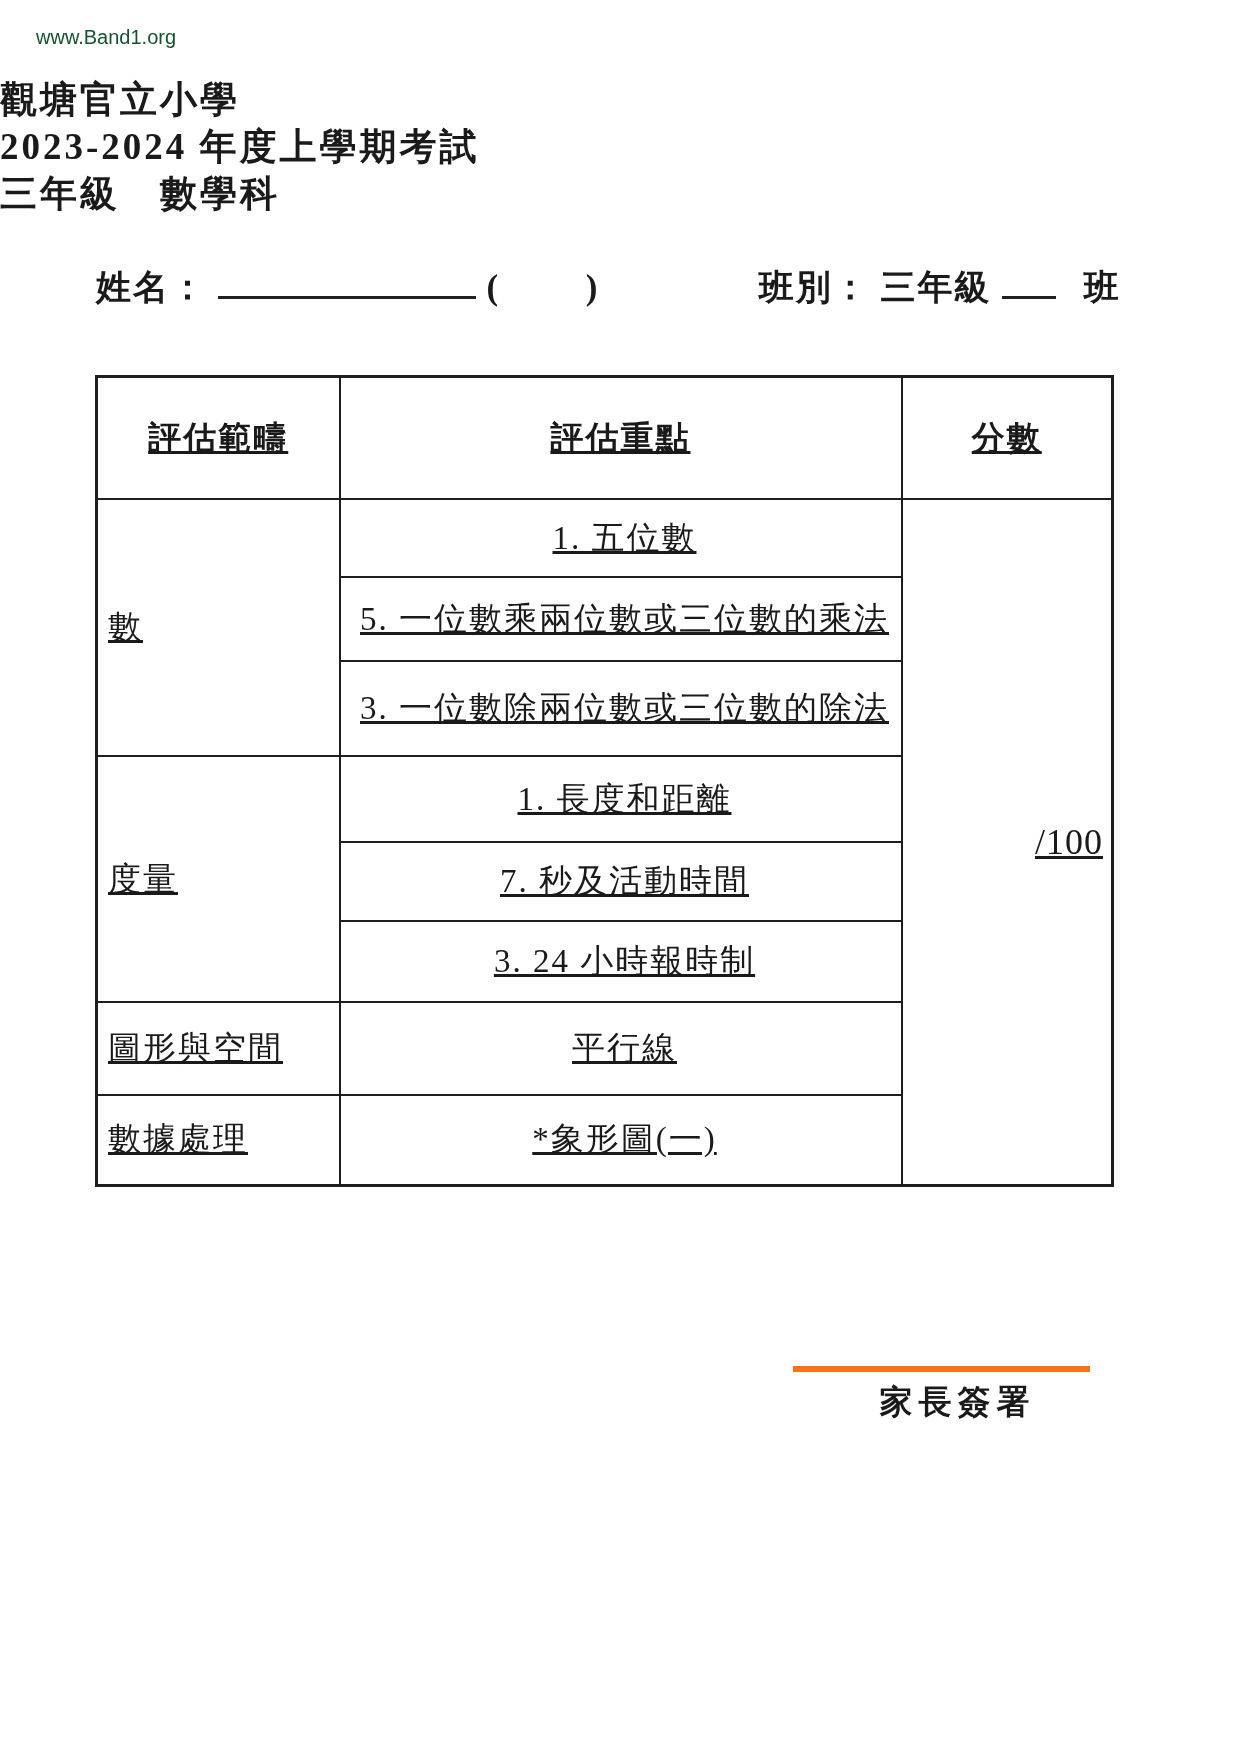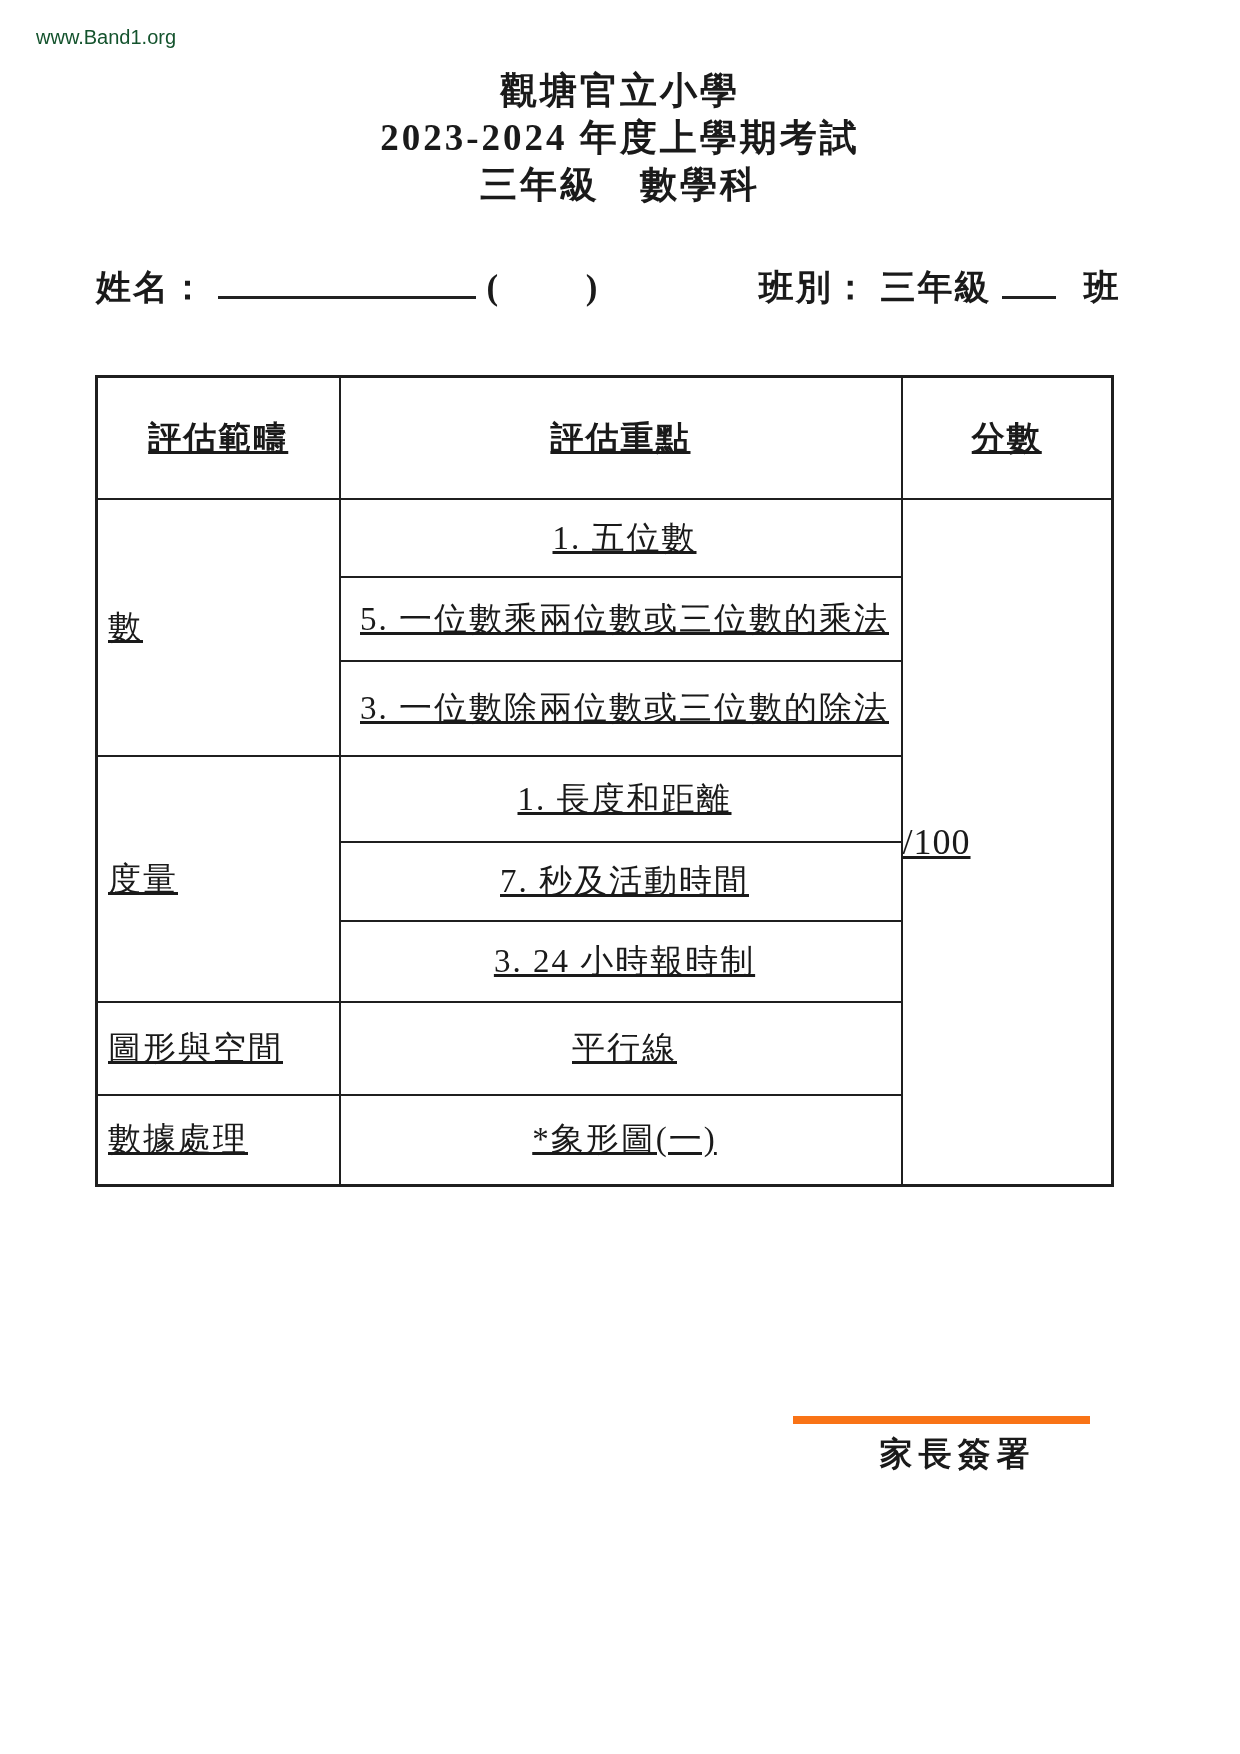--- a/index.html
+++ b/index.html
@@ -18,24 +18,24 @@
   .watermark {
     position: absolute;
     top: 26px;
     left: 36px;
     font-family: "Liberation Sans", "DejaVu Sans", sans-serif;
     font-size: 20px;
     color: #14532d;
   }
   .title-block {
     position: absolute;
-    top: 67px;
+    top: 76px;
     left: 0;
     width: 100%;
-    text-align: center;
+    text-align: left;
     font-weight: 700;
     font-size: 37px;
     line-height: 47px;
     letter-spacing: 3px;
   }
   .student-row {
     position: absolute;
     top: 264px;
     left: 96px;
     font-size: 35px;
@@ -79,35 +79,36 @@
     text-align: left;
     vertical-align: middle;
     padding-left: 10px;
   }
   .score-table td.item {
     text-align: center;
     vertical-align: middle;
     padding-left: 8px;
   }
   .score-table td.score {
+    text-align: right;
     vertical-align: middle;
     padding-right: 8px;
     font-size: 36px;
     letter-spacing: 1px;
   }
   .col-cat   { width: 243px; }
   .col-item  { width: 562px; }
   .col-score { width: 211px; }
 
   .signature {
     position: absolute;
-    top: 1416px;
+    top: 1366px;
     left: 793px;
     width: 297px;
-    border-top: 8px solid #f97316;
+    border-top: 6px solid #f97316;
   }
   .signature-label {
     margin-top: 8px;
     text-align: center;
     padding-left: 32px;
     font-size: 33px;
     font-weight: 600;
     letter-spacing: 6px;
   }
 </style>

